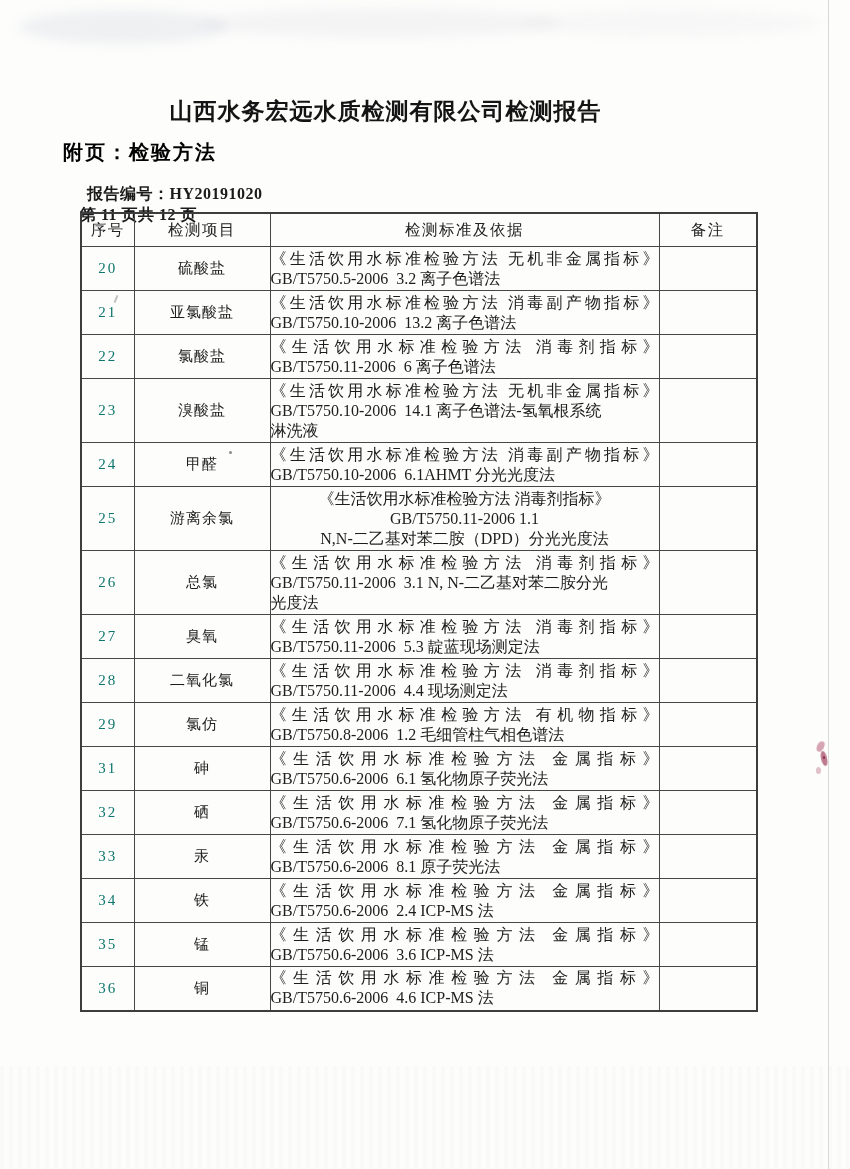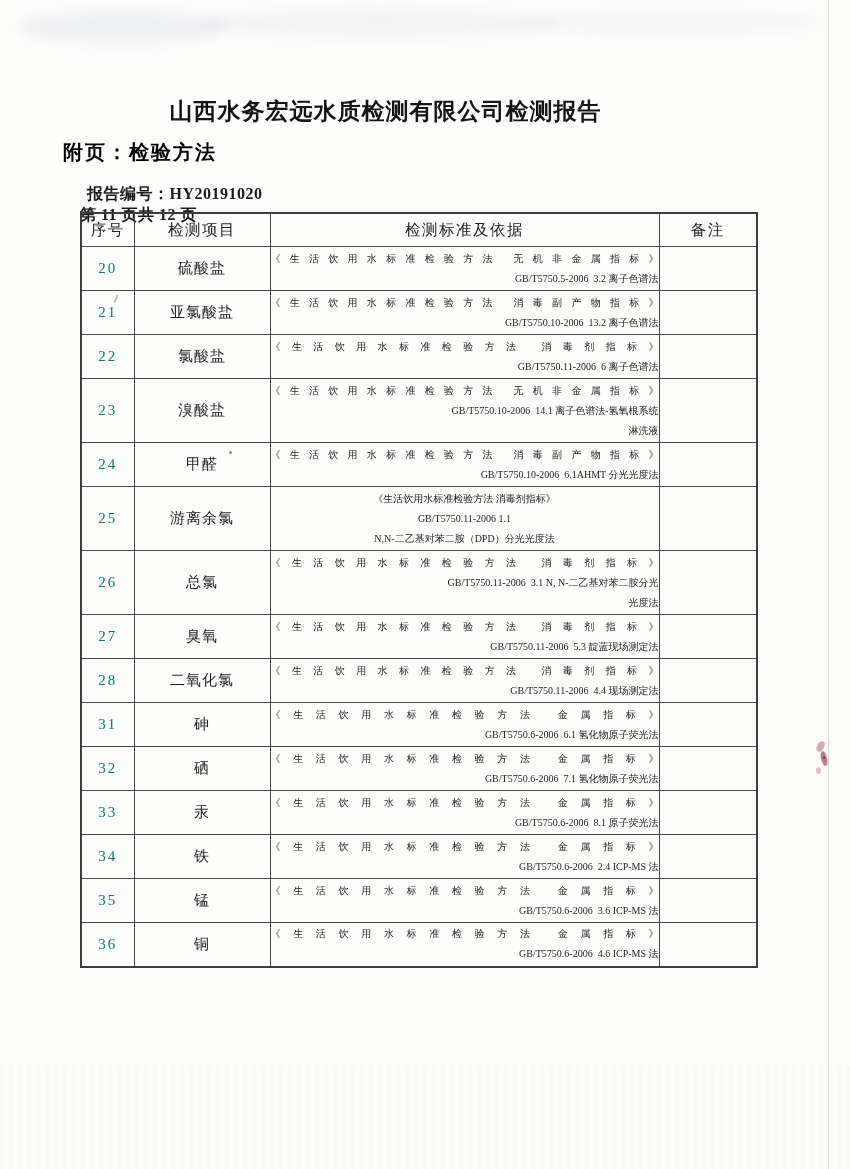--- a/index.html
+++ b/index.html
@@ -42,23 +42,23 @@
     height:32px; font-weight:normal; font-size:15.5px;
     letter-spacing:1.5px; text-align:center; color:#222; padding:0;
   }
   table.report td { padding:0; vertical-align:middle; }
   tr.normal { height:44px; }
   tr.tall   { height:64px; }
   td.c-no   { text-align:center; font-size:15px; letter-spacing:2px; color:#0f766e; }
   td.c-item { text-align:center; font-size:15px; letter-spacing:1px; color:#1d1d1d; }
   td.c-method { padding:1px 5px; }
   td.c-remark { }
-  .m-line { font-size:10px; line-height:20px; white-space:pre-wrap; color:#1d1d1d; }
+  .m-line { font-size:16px; line-height:20px; white-space:pre-wrap; color:#1d1d1d; }
   .m-just   { text-align:justify; text-align-last:justify; }
-  .m-left   { text-align:right; }
+  .m-left   { text-align:left; }
   .m-center { text-align:center; }
 
   
   .smudge { position:absolute; border-radius:50%; filter:blur(6px); pointer-events:none; }
   .smudge-a { left:18px;  top:10px; width:210px; height:34px; background:rgba(150,158,175,0.13); }
   .smudge-b { left:200px; top:8px;  width:360px; height:30px; background:rgba(150,158,175,0.09); }
   .smudge-c { left:520px; top:10px; width:300px; height:26px; background:rgba(150,158,175,0.06); }
   .edge-line { position:absolute; left:828px; top:0; width:1px; height:1169px; background:#d9d9d9; }
   .ink-mark { position:absolute; filter:blur(0.7px); pointer-events:none; }
   .ink-a { left:817px; top:741px; width:7px;  height:11px; background:rgba(165,58,94,0.45); border-radius:60% 40% 55% 45%; transform:rotate(18deg); }
@@ -191,20 +191,29 @@
         <tr class="normal">
       <td class="c-no">28</td>
       <td class="c-item">二氧化氯</td>
       <td class="c-method">
             <div class="m-line m-just">《生活饮用水标准检验方法 消毒剂指标》</div>
             <div class="m-line m-left">GB/T5750.11-2006  4.4 现场测定法</div>
           </td>
       <td class="c-remark"></td>
     </tr>
         <tr class="normal">
+      <td class="c-no">29</td>
+      <td class="c-item">氯仿</td>
+      <td class="c-method">
+            <div class="m-line m-just">《生活饮用水标准检验方法 有机物指标》</div>
+            <div class="m-line m-left">GB/T5750.8-2006  1.2 毛细管柱气相色谱法</div>
+          </td>
+      <td class="c-remark"></td>
+    </tr>
+        <tr class="normal">
       <td class="c-no">31</td>
       <td class="c-item">砷</td>
       <td class="c-method">
             <div class="m-line m-just">《生活饮用水标准检验方法 金属指标》</div>
             <div class="m-line m-left">GB/T5750.6-2006  6.1 氢化物原子荧光法</div>
           </td>
       <td class="c-remark"></td>
     </tr>
         <tr class="normal">
       <td class="c-no">32</td>

